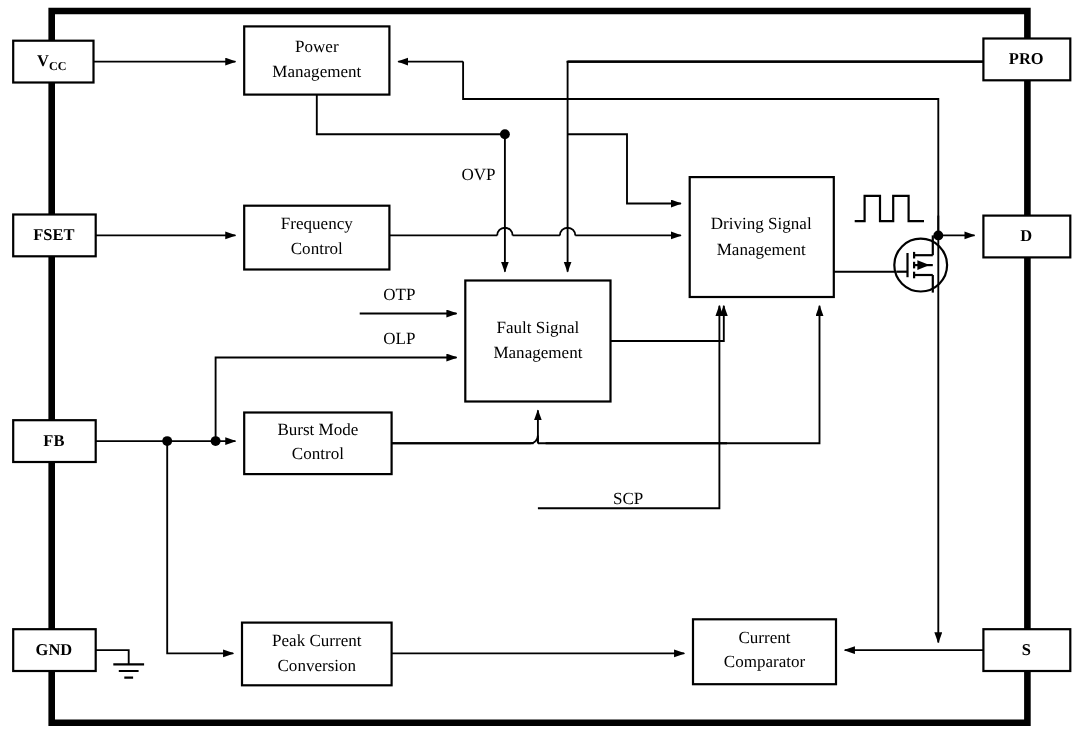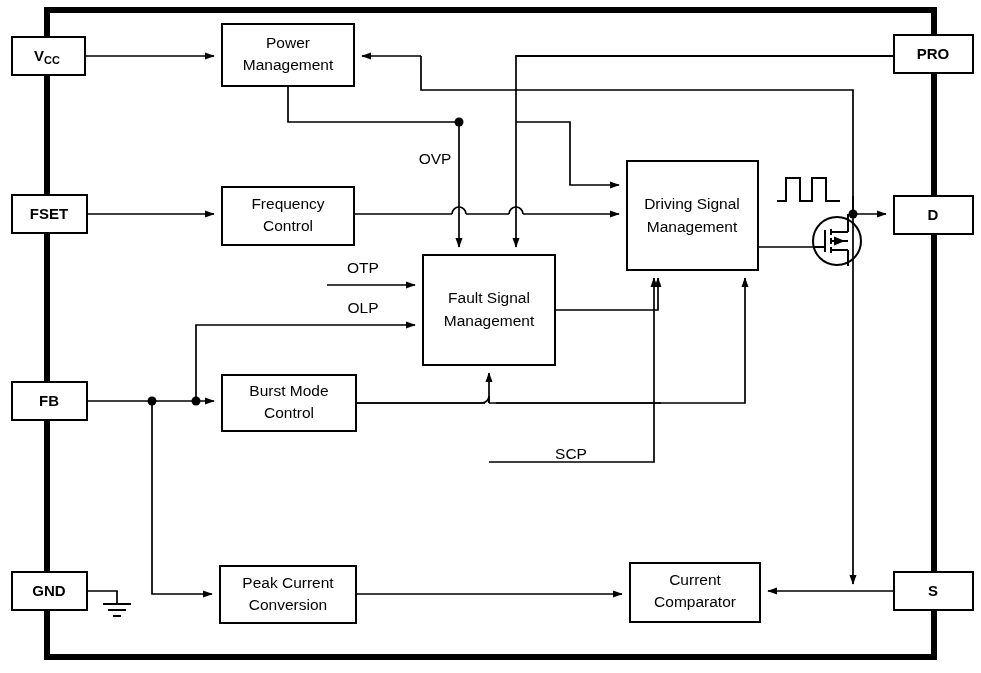--- a/index.html
+++ b/index.html
@@ -1,18 +1,18 @@
 <!DOCTYPE html>
 <html><head>
 <meta charset="utf-8">
 <style>
   html,body{margin:0;padding:0;background:#ffffff;}
   body{width:981px;height:673px;overflow:hidden;
        font-family:"Liberation Sans","DejaVu Sans",sans-serif;}
-  #stage{position:relative;width:810px;height:673px;}
+  #stage{position:relative;width:810px;height:673px;font-family:Liberation Serif, serif;}
   svg{position:absolute;left:0;top:0;}
   .blk{fill:#ffffff;stroke:#000000;stroke-width:2;}
   .pinbox{fill:#ffffff;stroke:#000000;stroke-width:2;}
   .bus{stroke:#000000;stroke-width:6;fill:none;stroke-linecap:square;}
   .wire{stroke:#000000;stroke-width:1.7;fill:none;}
   .sym{stroke:#000000;stroke-width:2;fill:none;}
   .dot{fill:#000000;}
   .lbl{font-size:15.5px;fill:#000000;text-anchor:middle;dominant-baseline:middle;}
   .pinlbl{font-size:15px;font-weight:bold;fill:#000000;text-anchor:middle;dominant-baseline:middle;}
   .sig{font-size:15.5px;fill:#000000;text-anchor:middle;dominant-baseline:middle;}

